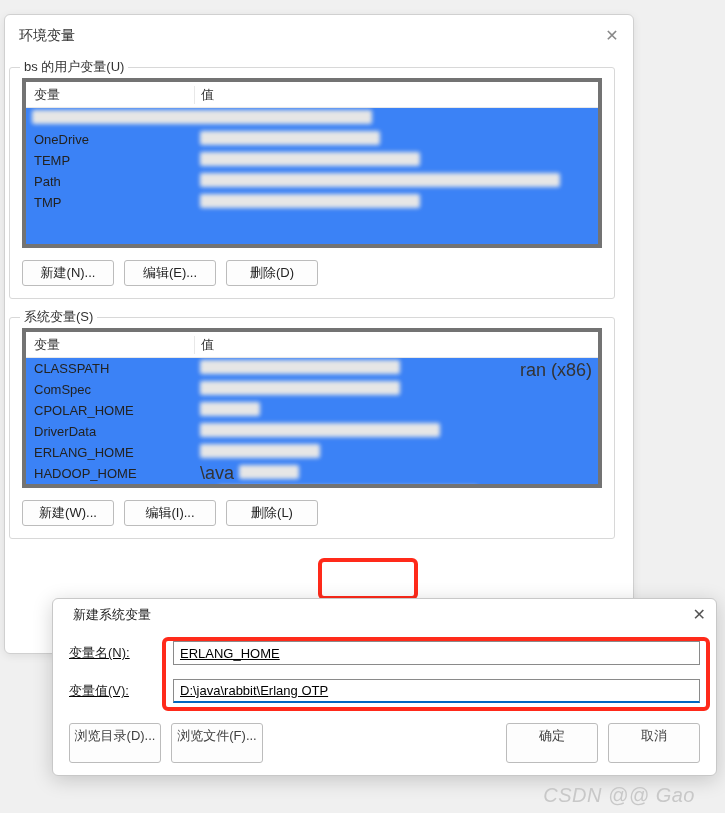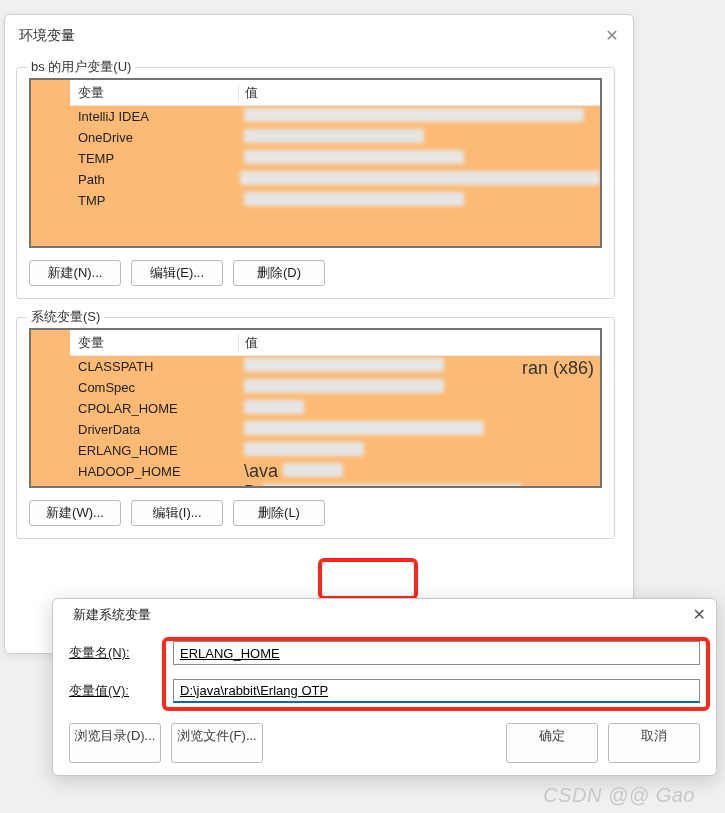--- a/index.html
+++ b/index.html
@@ -39,41 +39,40 @@
       right: 12px;
       top: 12px;
       width: 18px;
       height: 18px;
       color: #888;
       font-size: 16px;
       text-align: center;
       line-height: 18px;
     }
     .fieldset {
-      margin: 10px 18px 4px 11px;
+      margin: 10px 18px 4px 4px;
       border: 1px solid #d8d8d8;
       border-radius: 3px;
       padding: 10px 12px 12px 12px;
       position: relative;
     }
     .fieldset-label {
       position: absolute;
       top: -10px;
       left: 10px;
       background: #fff;
       padding: 0 4px;
       font-size: 13px;
       color: #333;
     }
     .vars-table {
-      border: 2px solid #737373;
-      background: #fdba74;
+      border: 4px solid #737373;
+      background: #3b82f6;
       height: 170px;
       overflow: hidden;
-      padding-left: 39px;
     }
     .vars-table-sys {
       height: 160px;
     }
     .table-header {
       display: flex;
       background: #fff;
       border-bottom: 1px solid #e8e8e8;
       height: 26px;
       align-items: center;
@@ -237,21 +236,20 @@
 
   <div class="fieldset">
     <span class="fieldset-label">bs 的用户变量(U)</span>
     <div class="vars-table">
       <div class="table-header">
         <div class="col-var">变量</div>
         <div class="col-val">值</div>
       </div>
       <div id="user-vars-rows">
           <div class="table-row">
-            <div class="cell-var">IntelliJ IDEA</div>
             <div class="cell-val"><span class="blur-val" style="width: 340px;"></span></div>
           </div>
           <div class="table-row">
             <div class="cell-var">OneDrive</div>
             <div class="cell-val"><span class="blur-val" style="width: 180px;"></span></div>
           </div>
           <div class="table-row">
             <div class="cell-var">TEMP</div>
             <div class="cell-val"><span class="blur-val" style="width: 220px;"></span></div>
           </div>

